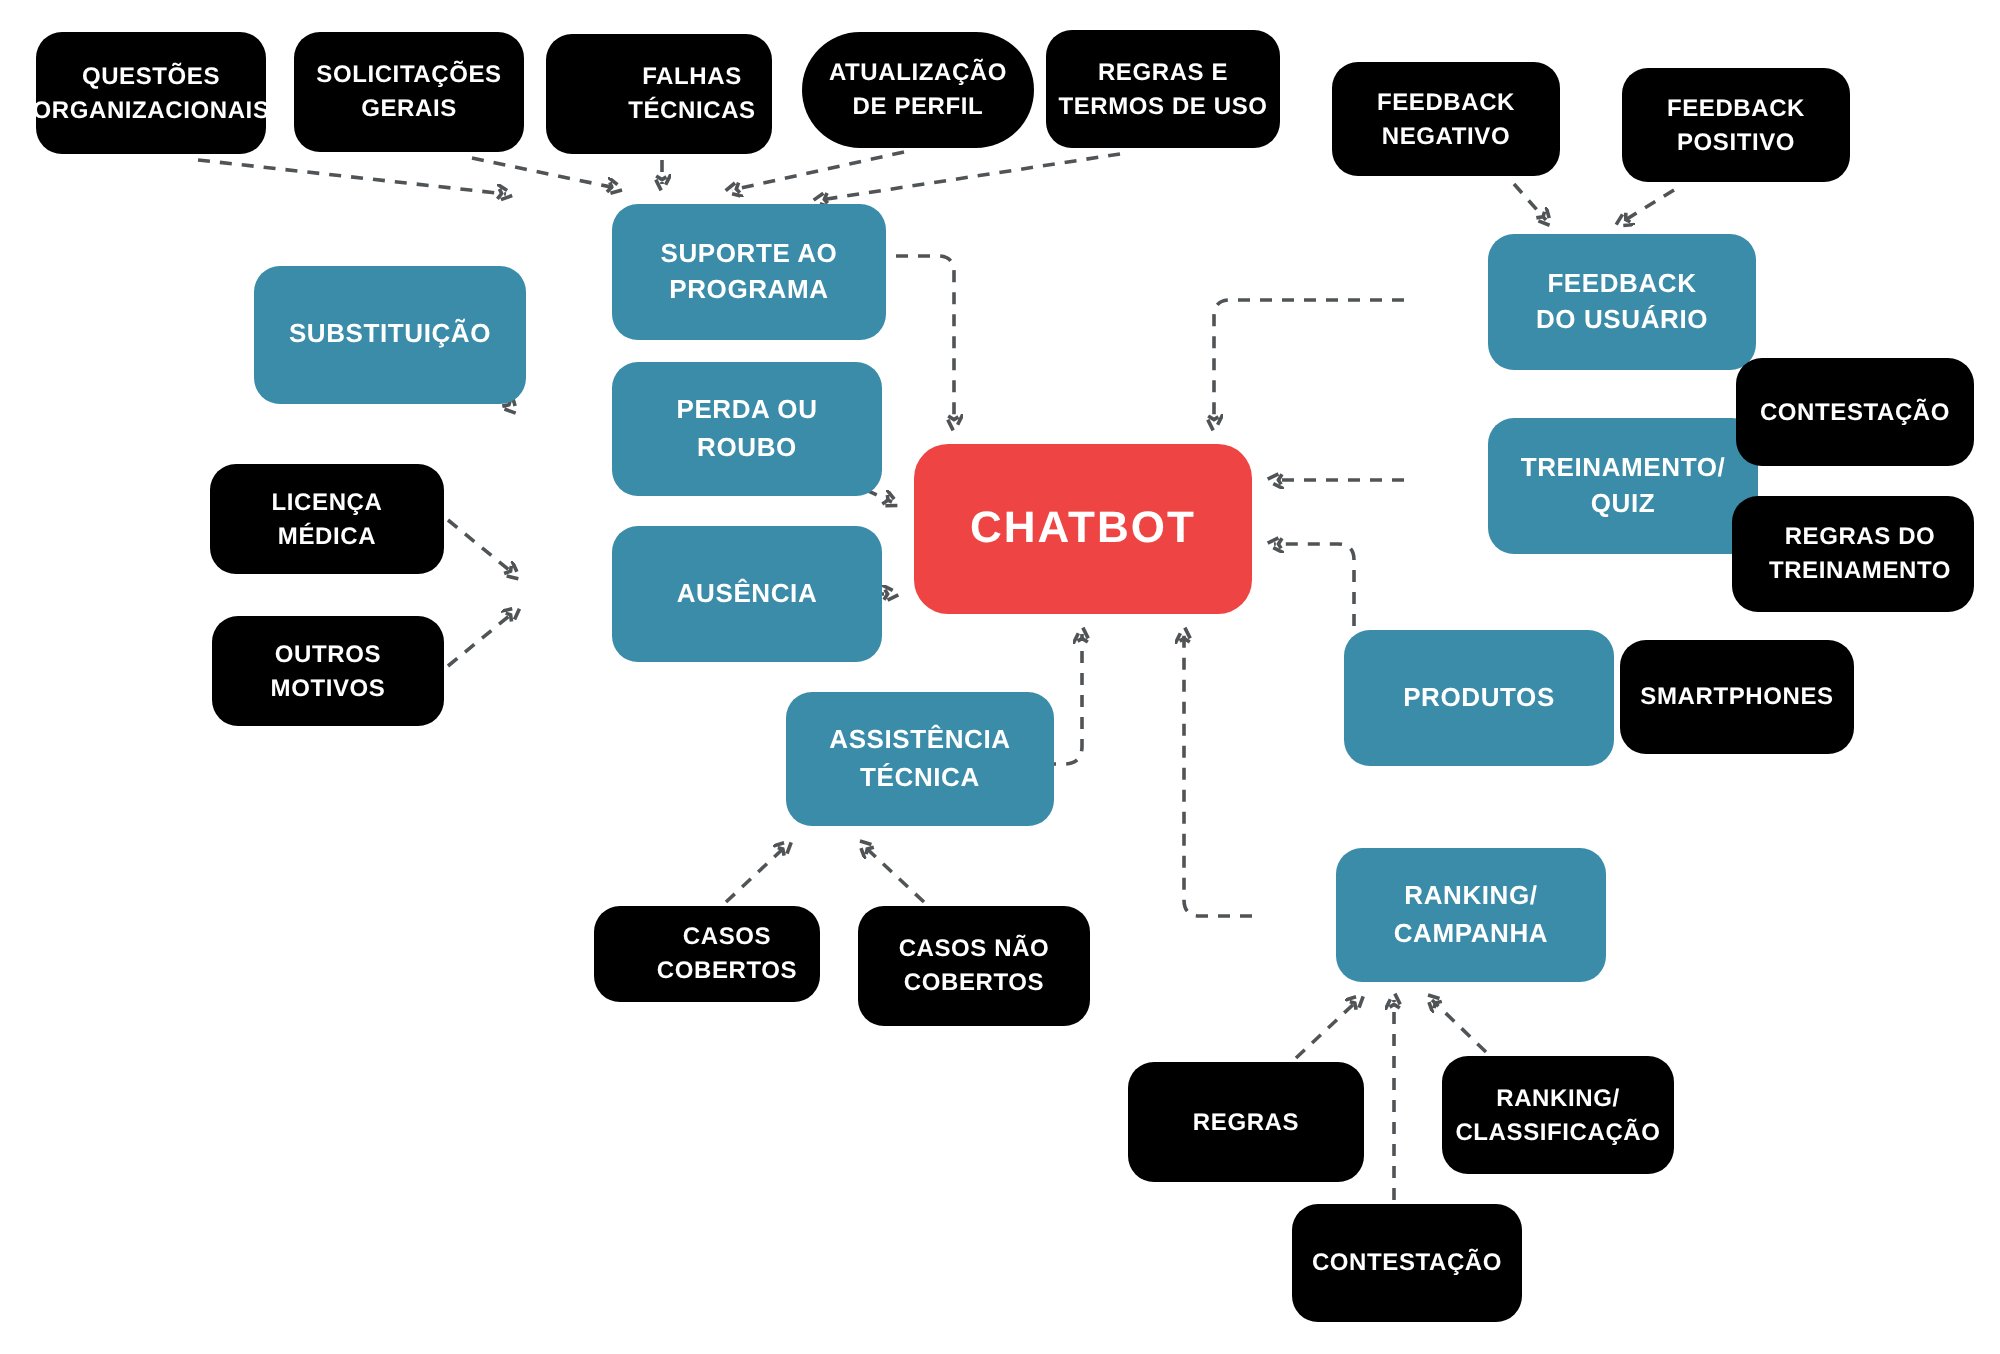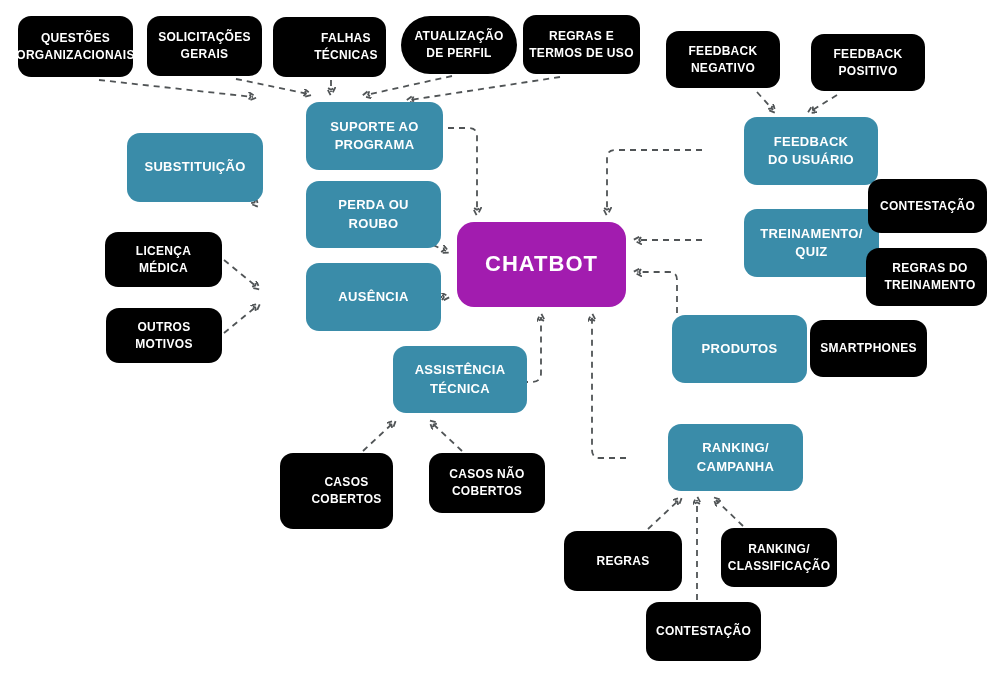--- a/index.html
+++ b/index.html
@@ -14,21 +14,21 @@
   .edges path{fill:none;stroke:#505456;stroke-width:1.8;stroke-dasharray:6 5;}
   .node{
     position:absolute;
     display:flex;align-items:center;justify-content:center;
     text-align:center;color:#ffffff;font-weight:bold;
     white-space:pre-line;line-height:1.4;letter-spacing:0.3px;
     border-radius:13px;box-sizing:border-box;padding:4px;
   }
   .tier-light{background:#000000;font-size:12px;}
   .tier-medium{background:#3A8CA9;font-size:13px;margin-left:40px;}
-  .tier-dark{background:#a21caf;font-size:22px;letter-spacing:1px;border-radius:17px;}
+  .tier-dark{background:#ef4444;font-size:22px;letter-spacing:1px;border-radius:17px;}
 </style>
 </head>
 <body>
 
 <div class="canvas">
 
   <svg class="edges" viewBox="0 0 1000 677" xmlns="http://www.w3.org/2000/svg">
     <defs>
       <marker id="arrow" markerUnits="userSpaceOnUse" markerWidth="11" markerHeight="11" refX="5" refY="4.5" orient="auto">
         <path d="M0,0 L9,4.5 L0,9 L2.8,4.5 Z" fill="#505456" stroke="none"></path>
@@ -92,21 +92,21 @@
 DO USUÁRIO</div>
   <div class="node tier-medium" style="left:704px;top:209px;width:135px;height:68px;">TREINAMENTO/
 QUIZ</div>
   <div class="node tier-light" style="left:868px;top:179px;width:119px;height:54px;">CONTESTAÇÃO</div>
   <div class="node tier-light" style="left:866px;top:248px;width:121px;height:58px;padding-left:11px;">REGRAS DO
 TREINAMENTO</div>
   <div class="node tier-medium" style="left:632px;top:315px;width:135px;height:68px;">PRODUTOS</div>
   <div class="node tier-light" style="left:810px;top:320px;width:117px;height:57px;">SMARTPHONES</div>
   <div class="node tier-medium" style="left:353px;top:346px;width:134px;height:67px;">ASSISTÊNCIA
 TÉCNICA</div>
-  <div class="node tier-light" style="left:280px;top:453px;width:113px;height:76px;padding-left:24px;">CASOS
+  <div class="node tier-light" style="left:297px;top:453px;width:113px;height:48px;padding-left:24px;">CASOS
 COBERTOS</div>
   <div class="node tier-light" style="left:429px;top:453px;width:116px;height:60px;">CASOS NÃO
 COBERTOS</div>
   <div class="node tier-medium" style="left:628px;top:424px;width:135px;height:67px;">RANKING/
 CAMPANHA</div>
   <div class="node tier-light" style="left:564px;top:531px;width:118px;height:60px;">REGRAS</div>
   <div class="node tier-light" style="left:721px;top:528px;width:116px;height:59px;">RANKING/
 CLASSIFICAÇÃO</div>
   <div class="node tier-light" style="left:646px;top:602px;width:115px;height:59px;">CONTESTAÇÃO</div>
 

